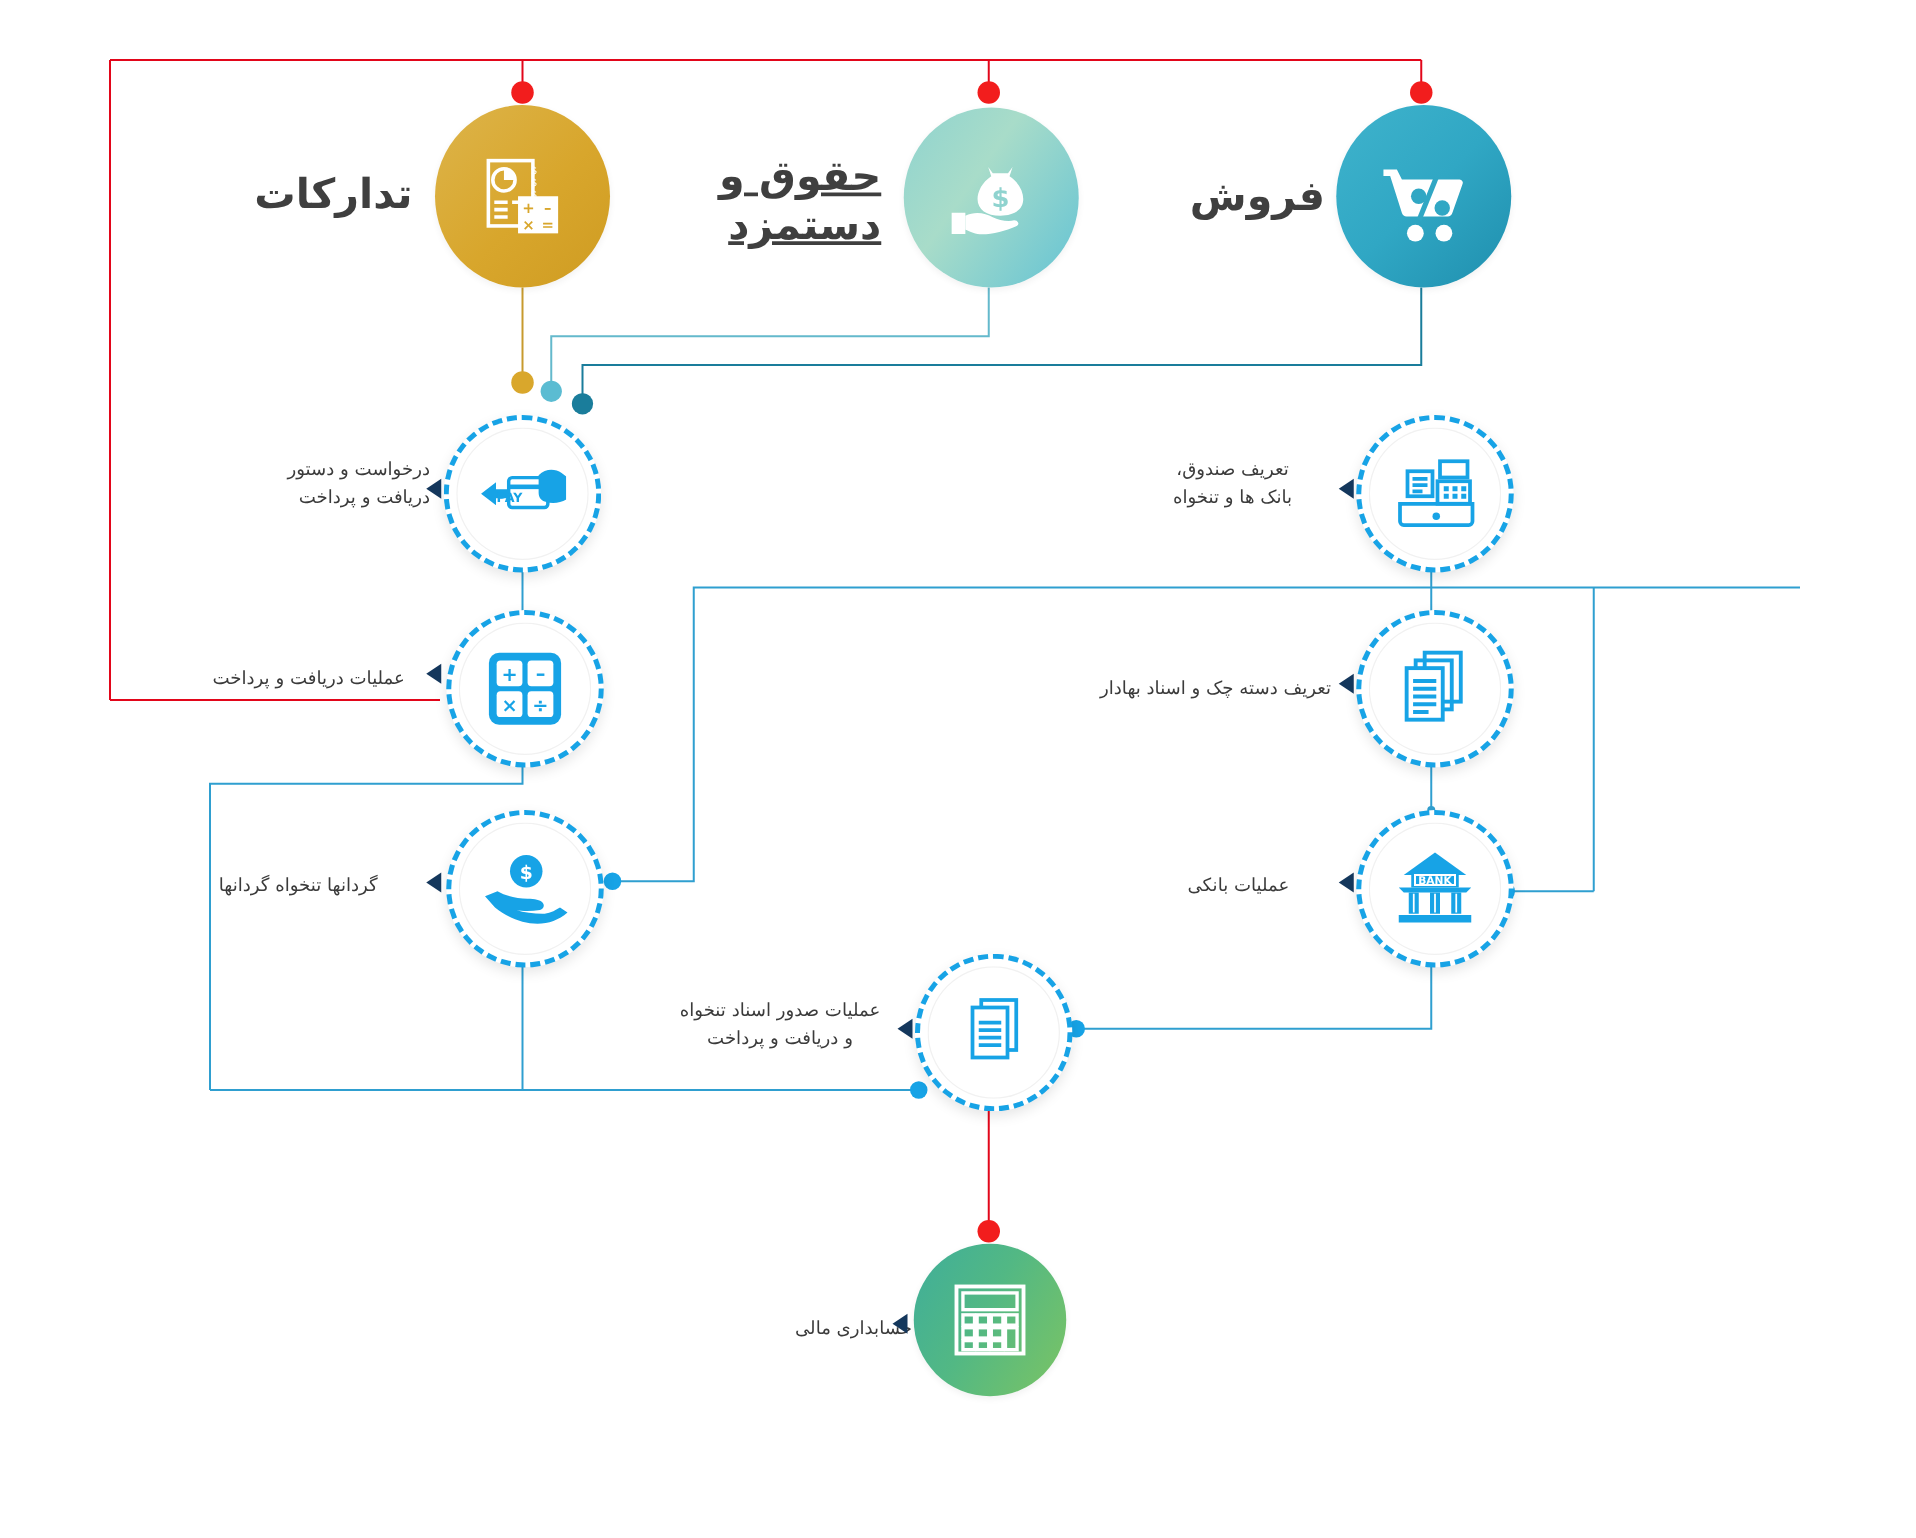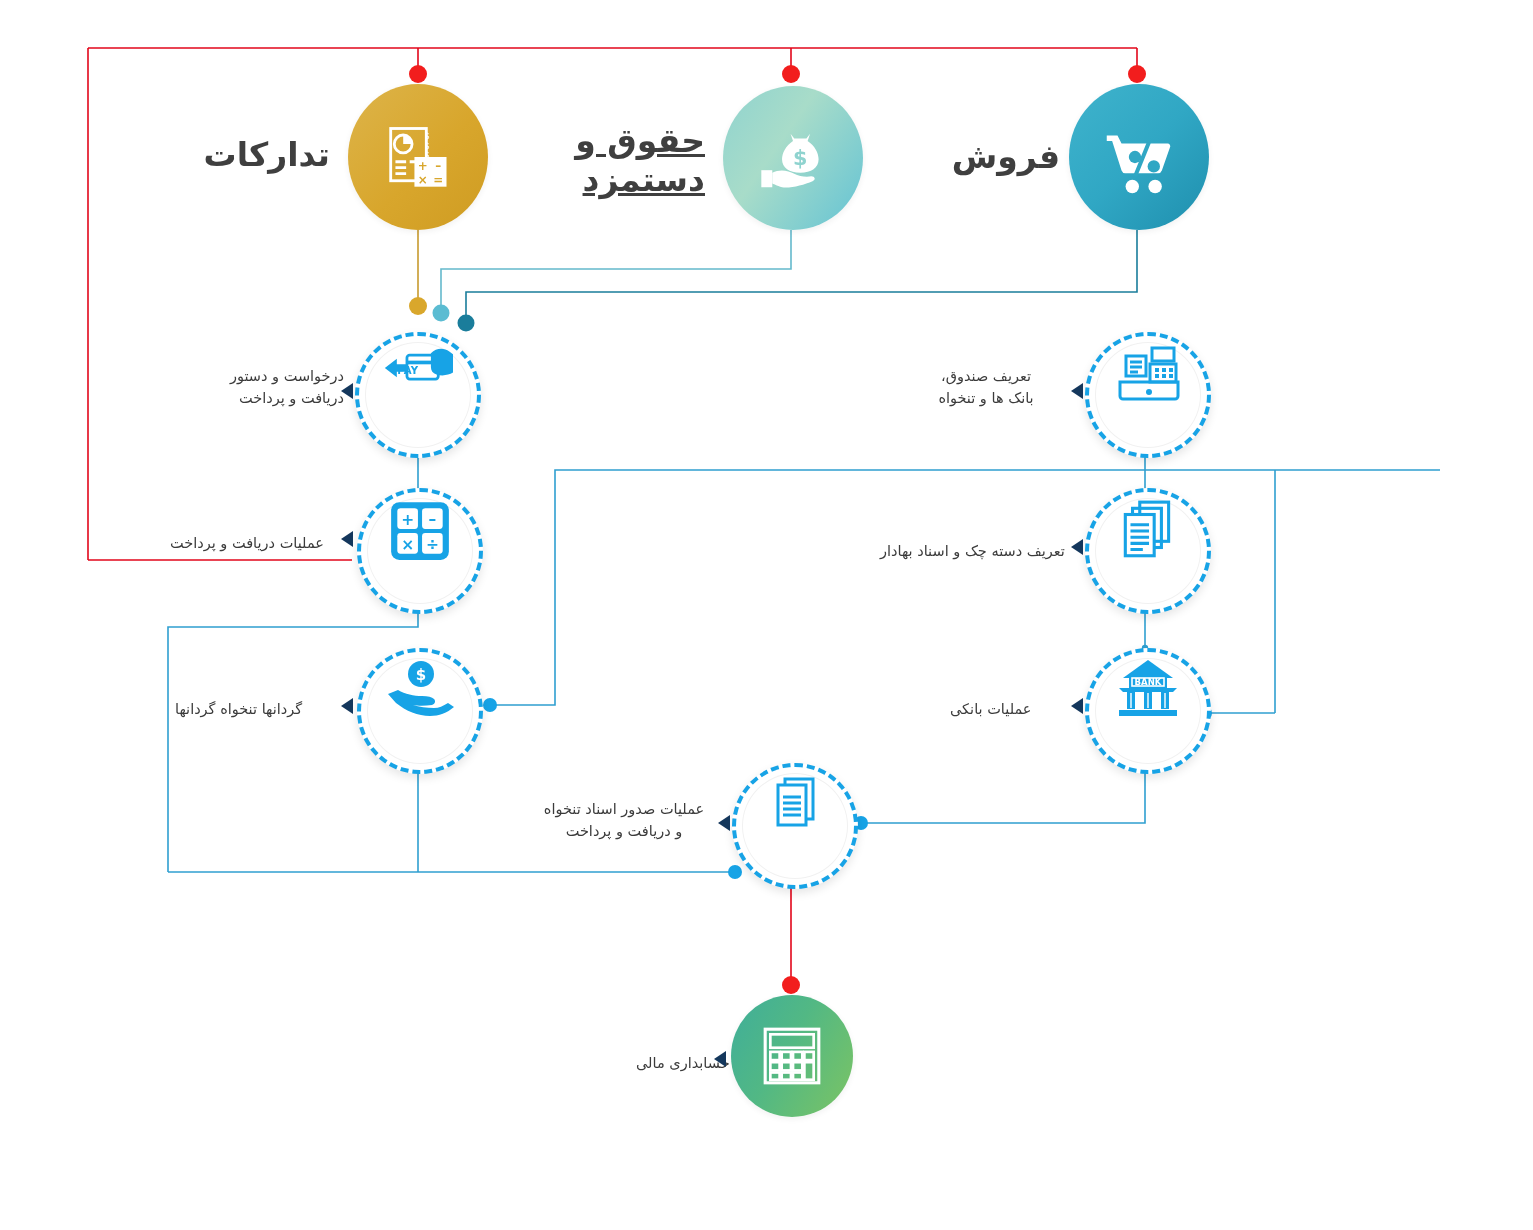--- a/index.html
+++ b/index.html
@@ -32,21 +32,21 @@
   }
 
   
   .node-dashed{
     background:#ffffff;
     border:4px dashed #17a3e6;
     box-shadow:0 4px 10px rgba(0,0,0,.10);
   }
   .node-dashed .inner{
     position:absolute;inset:6px;border-radius:50%;background:#fff;
-    display:flex;justify-content:center;
+    display:flex;align-items:center;justify-content:center;
     box-shadow:inset 0 0 0 1px #f1f1f1;
   }
 
   .label{
     position:absolute;color:#3b3b3b;direction:rtl;text-align:right;
     line-height:1.55;white-space:pre-line;
   }
   .label-big{font-size:33px;font-weight:700;color:#3f3f3f;line-height:1.18;}
   .label-sm{font-size:14.5px;font-weight:400;}
 

